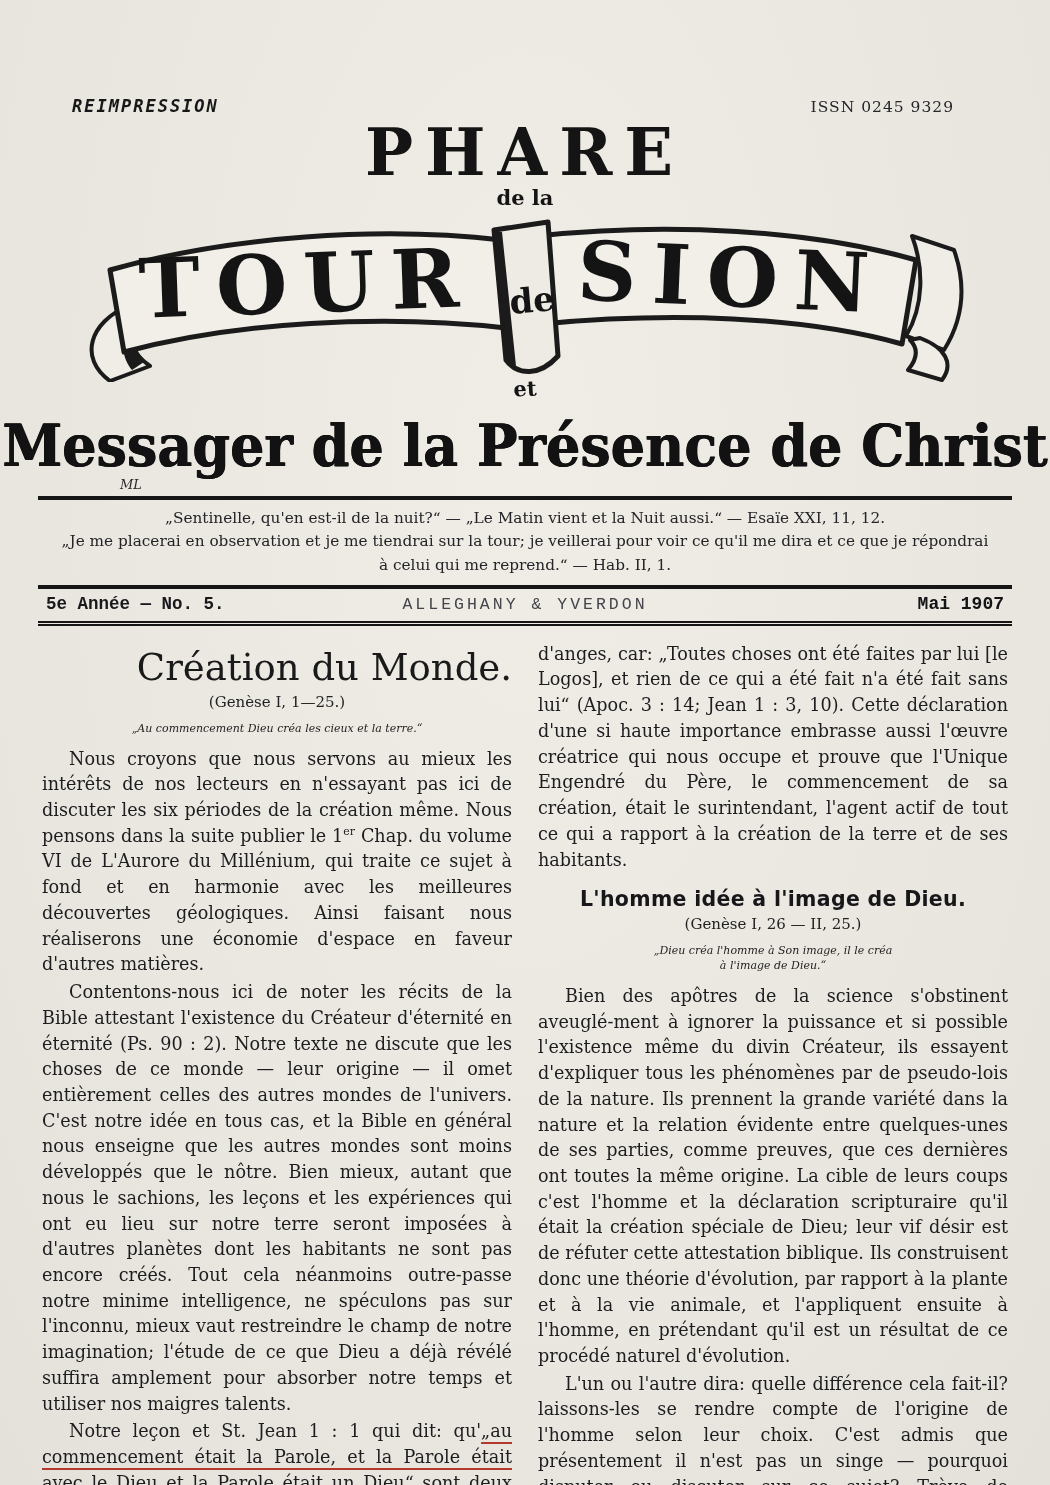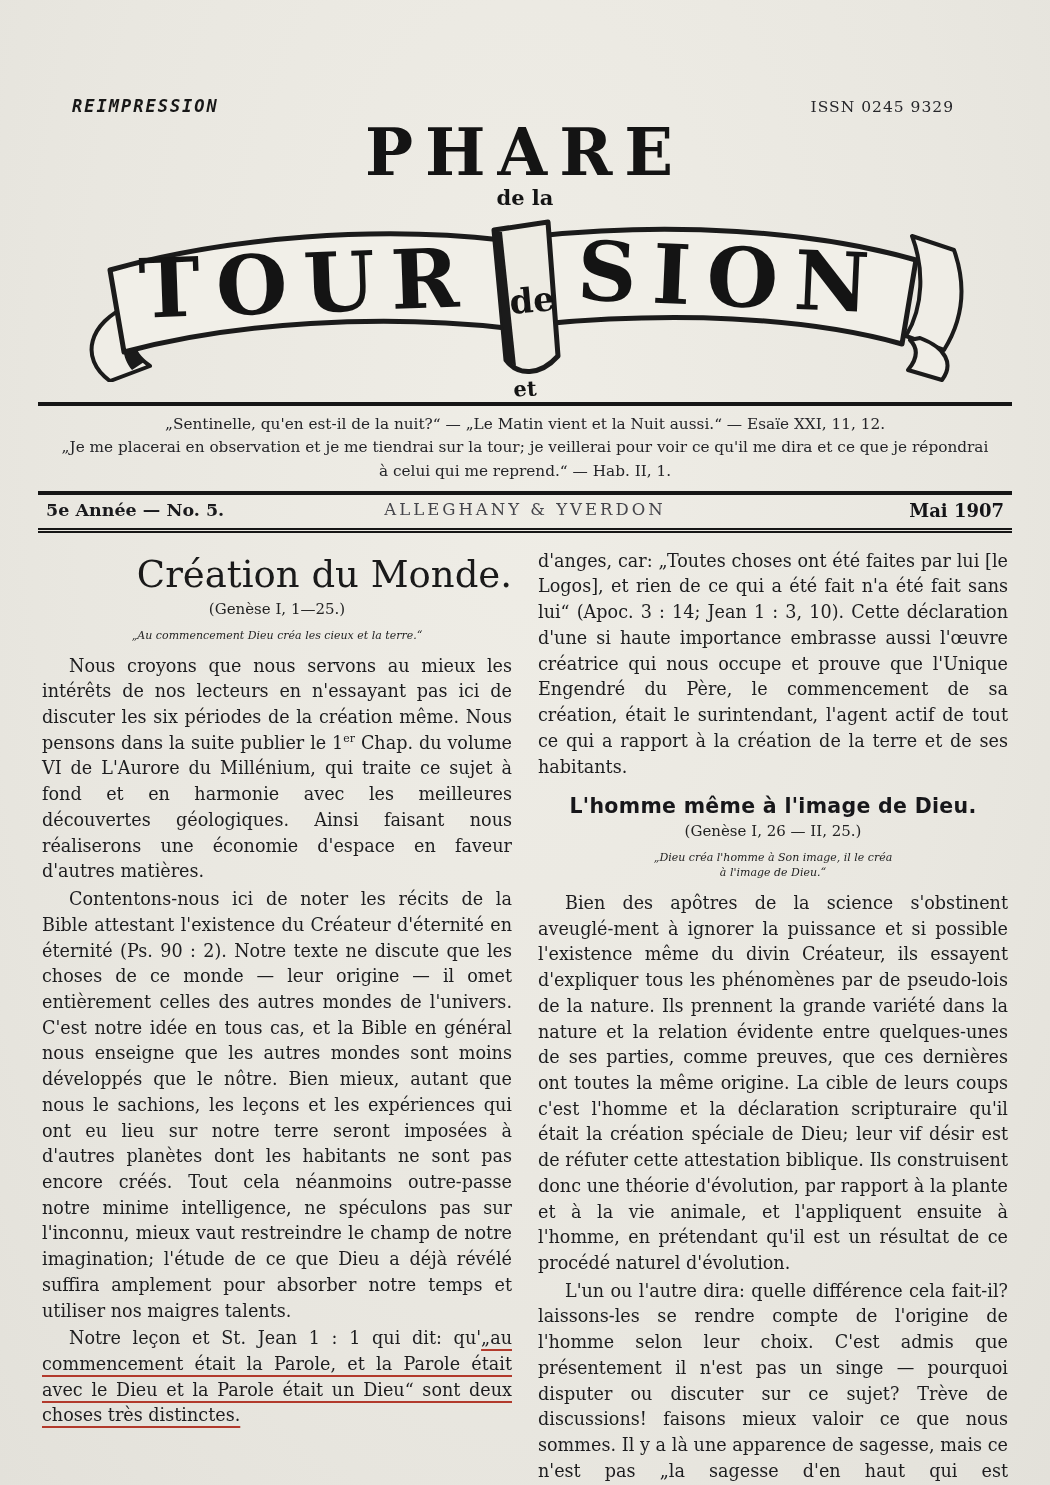--- a/index.html
+++ b/index.html
@@ -29,21 +29,21 @@
     letter-spacing:0px;color:#121212;transform:scaleY(1.08);display:inline-block;
     text-shadow:0.6px 0 0 #121212, -0.3px 0 0 #121212;
   }
   .monogram{position:absolute;left:120px;bottom:2px;font-size:13px;font-style:italic;color:#2b2b2b;}
   
   .rule-heavy{height:4px;background:#161616;margin:2px 38px 0 38px;}
   .epigraphs{padding:7px 50px 6px 50px;text-align:center;font-size:15.3px;line-height:1.52;color:#242428;}
   
   .issue-bar{
     margin:2px 38px 0 38px;border-top:4px solid #161616;border-bottom:5px double #161616;
-    display:flex;align-items:flex-start;padding:5px 8px 7px 8px;
+    display:flex;align-items:flex-end;padding:5px 8px 7px 8px;font-family:Liberation Mono, monospace;
   }
   .issue-left{flex:1;text-align:left;font-weight:bold;font-size:17.5px;color:#19191c;}
   .issue-center{flex:0 0 auto;font-size:16.5px;letter-spacing:3px;color:#44444a;}
   .issue-right{flex:1;text-align:right;font-weight:bold;font-size:18px;color:#141417;}
   
   .columns{display:flex;gap:26px;padding:16px 42px 0 42px;}
   .col{flex:1;min-width:0;}
   .article-title{font-family:"DejaVu Serif",serif;font-weight:normal;font-size:37px;line-height:44px;text-align:right;margin:4px 0 2px 0;color:#1a1a1a;}
   .ref{text-align:center;font-size:15px;margin:3px 0 11px 0;color:#222;}
   .epi{text-align:center;font-style:italic;font-size:11px;line-height:1.35;margin:0 0 10px 0;color:#222;white-space:pre-line;}
@@ -92,20 +92,24 @@
         <path d="M424,20 L436,150 L446,156 L432,22 Z" fill="#1b1b1b"></path>
 
         <text x="238" y="102" text-anchor="middle" font-size="82" class="band-text" transform="rotate(-2 238 102)">TOUR</text>
         <text x="463" y="102" text-anchor="middle" font-size="34" class="band-de" transform="rotate(-5 463 102)">de</text>
         <text x="660" y="96" text-anchor="middle" font-size="82" class="band-text" transform="rotate(2.5 660 96)">SION</text>
       </svg>
     </div>
 
     <div class="et">et</div>
 
+    <div class="gothic-line">
+      <span class="monogram">ML</span>
+      <span class="gothic">Messager de la Présence de Christ</span>
+    </div>
   </div>
 
   <div class="rule-heavy"></div>
 
   <div class="epigraphs">
     <div>„Sentinelle, qu'en est-il de la nuit?“ — „Le Matin vient et la Nuit aussi.“ — Esaïe XXI, 11, 12.</div>
     <div>„Je me placerai en observation et je me tiendrai sur la tour; je veillerai pour voir ce qu'il me dira et ce que je répondrai</div>
     <div>à celui qui me reprend.“ — Hab. II, 1.</div>
   </div>
 
@@ -125,21 +129,21 @@
           <p class="bodyp indent"><span>Nous croyons que nous servons au mieux les intérêts de nos lecteurs en n'essayant pas ici de discuter les six périodes de la création même. Nous pensons dans la suite publier le 1</span><span class="sup">er</span><span> Chap. du volume VI de </span><span class="italic">L'Aurore du Millénium</span><span>, qui traite ce sujet à fond et en harmonie avec les meilleures découvertes géologiques. Ainsi faisant nous réaliserons une économie d'espace en faveur d'autres matières.</span></p>
           <p class="bodyp indent"><span>Contentons-nous ici de noter les récits de la Bible attestant l'existence du Créateur d'éternité en éternité (Ps. 90 : 2). Notre texte ne discute que les choses de ce monde — leur origine — il omet entièrement celles des autres mondes de l'univers. C'est notre idée en tous cas, et la Bible en général nous enseigne que les autres mondes sont moins développés que le nôtre. Bien mieux, autant que nous le sachions, les leçons et les expériences qui ont eu lieu sur notre terre seront imposées à d'autres planètes dont les habitants ne sont pas encore créés. Tout cela néanmoins outre-passe notre minime intelligence, ne spéculons pas sur l'inconnu, mieux vaut restreindre le champ de notre imagination; l'étude de ce que Dieu a déjà révélé suffira amplement pour absorber notre temps et utiliser nos maigres talents.</span></p>
           <p class="bodyp indent"><span>Notre leçon et St. Jean 1 : 1 qui dit: qu'</span><span class="redline">„au commencement était la Parole, et la Parole était avec le Dieu et la Parole était un Dieu“ sont deux choses très distinctes.</span></p>
         </div>
     </div>
 
     <div class="col">
       <div>
           <p class="bodyp"><span>d'anges, car: „Toutes choses ont été faites par lui [le Logos], et rien de ce qui a été fait n'a été fait sans lui“ (Apoc. 3 : 14; Jean 1 : 3, 10). Cette déclaration d'une si haute importance embrasse aussi l'œuvre créatrice qui nous occupe et prouve que l'Unique Engendré du Père, le commencement de sa création, était le surintendant, l'agent actif de tout ce qui a rapport à la création de la terre et de ses habitants.</span></p>
         </div>
-      <h3 class="sub-heading">L'homme même à l'image de Dieu.</h3>
+      <h3 class="sub-heading">L'homme idée à l'image de Dieu.</h3>
       <div class="ref">(Genèse I, 26 — II, 25.)</div>
       <div class="epi">„Dieu créa l'homme à Son image, il le créa
 à l'image de Dieu.“</div>
       <div>
           <p class="bodyp indent"><span>Bien des apôtres de la science s'obstinent aveuglé-ment à ignorer la puissance et si possible l'existence même du divin Créateur, ils essayent d'expliquer tous les phénomènes par de pseudo-lois de la nature. Ils prennent la grande variété dans la nature et la relation évidente entre quelques-unes de ses parties, comme preuves, que ces dernières ont toutes la même origine. La cible de leurs coups c'est l'homme et la déclaration scripturaire qu'il était la création spéciale de Dieu; leur vif désir est de réfuter cette attestation biblique. Ils construisent donc une théorie d'évolution, par rapport à la plante et à la vie animale, et l'appliquent ensuite à l'homme, en prétendant qu'il est un résultat de ce procédé naturel d'évolution.</span></p>
           <p class="bodyp indent"><span>L'un ou l'autre dira: quelle différence cela fait-il? laissons-les se rendre compte de l'origine de l'homme selon leur choix. C'est admis que présentement il n'est pas un singe — pourquoi disputer ou discuter sur ce sujet? Trève de discussions! faisons mieux valoir ce que nous sommes. Il y a là une apparence de sagesse, mais ce n'est pas „la sagesse d'en haut qui est premièrement pure, ensuite paisible“ (Jac. 3 : 17). C'est une sagesse qui n'est pas du tout pure, ni sage; elle ignore Dieu et ses révélations sur ce sujet, elle n'a égard qu'à la sagesse humaine, qui n'est que</span></p>
         </div>
     </div>
 
   </div>

